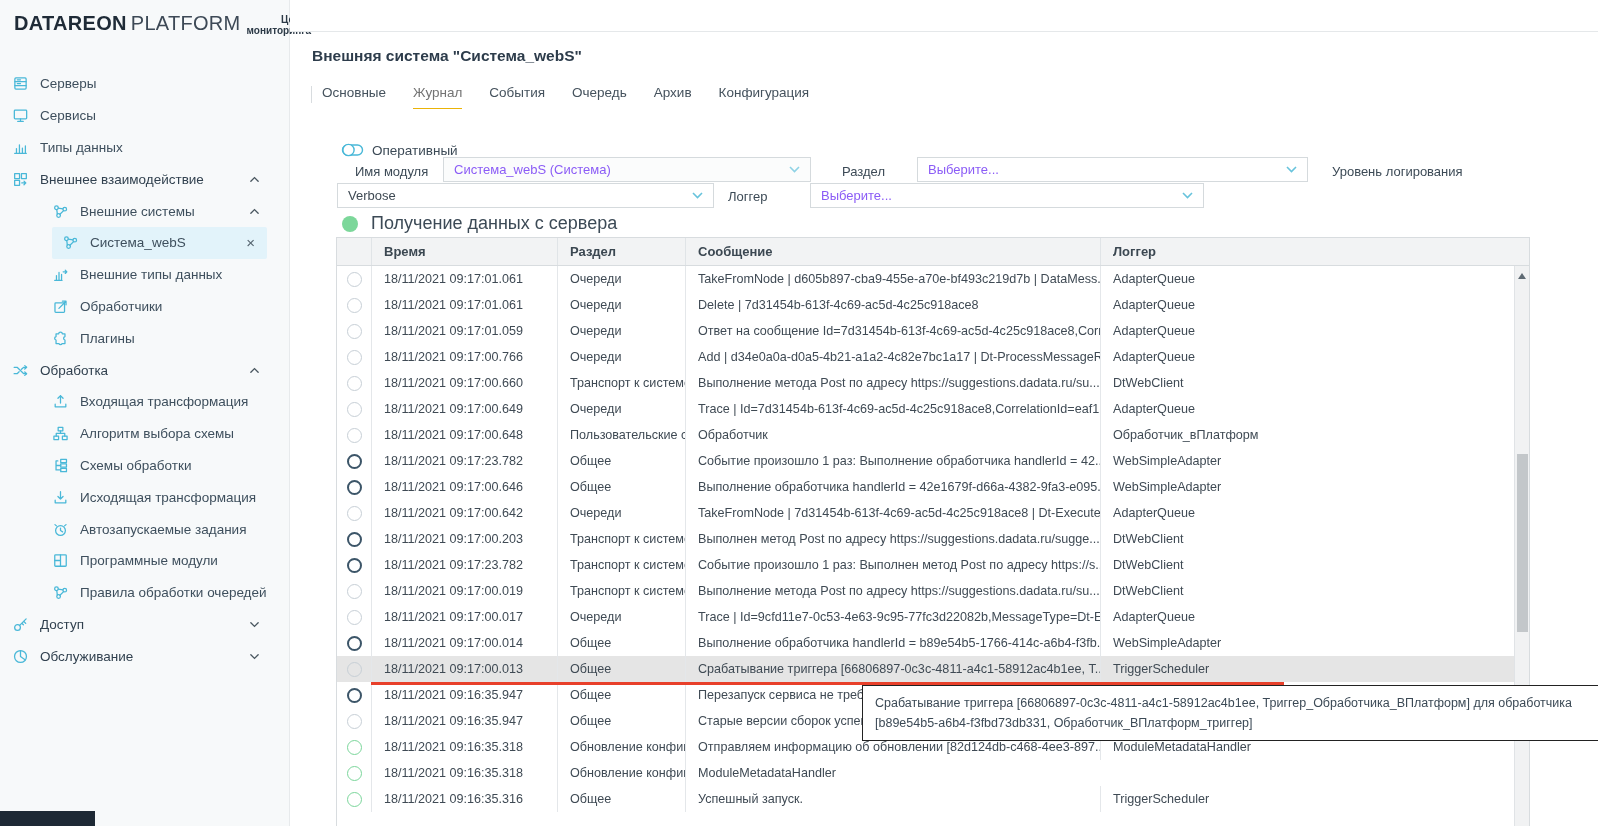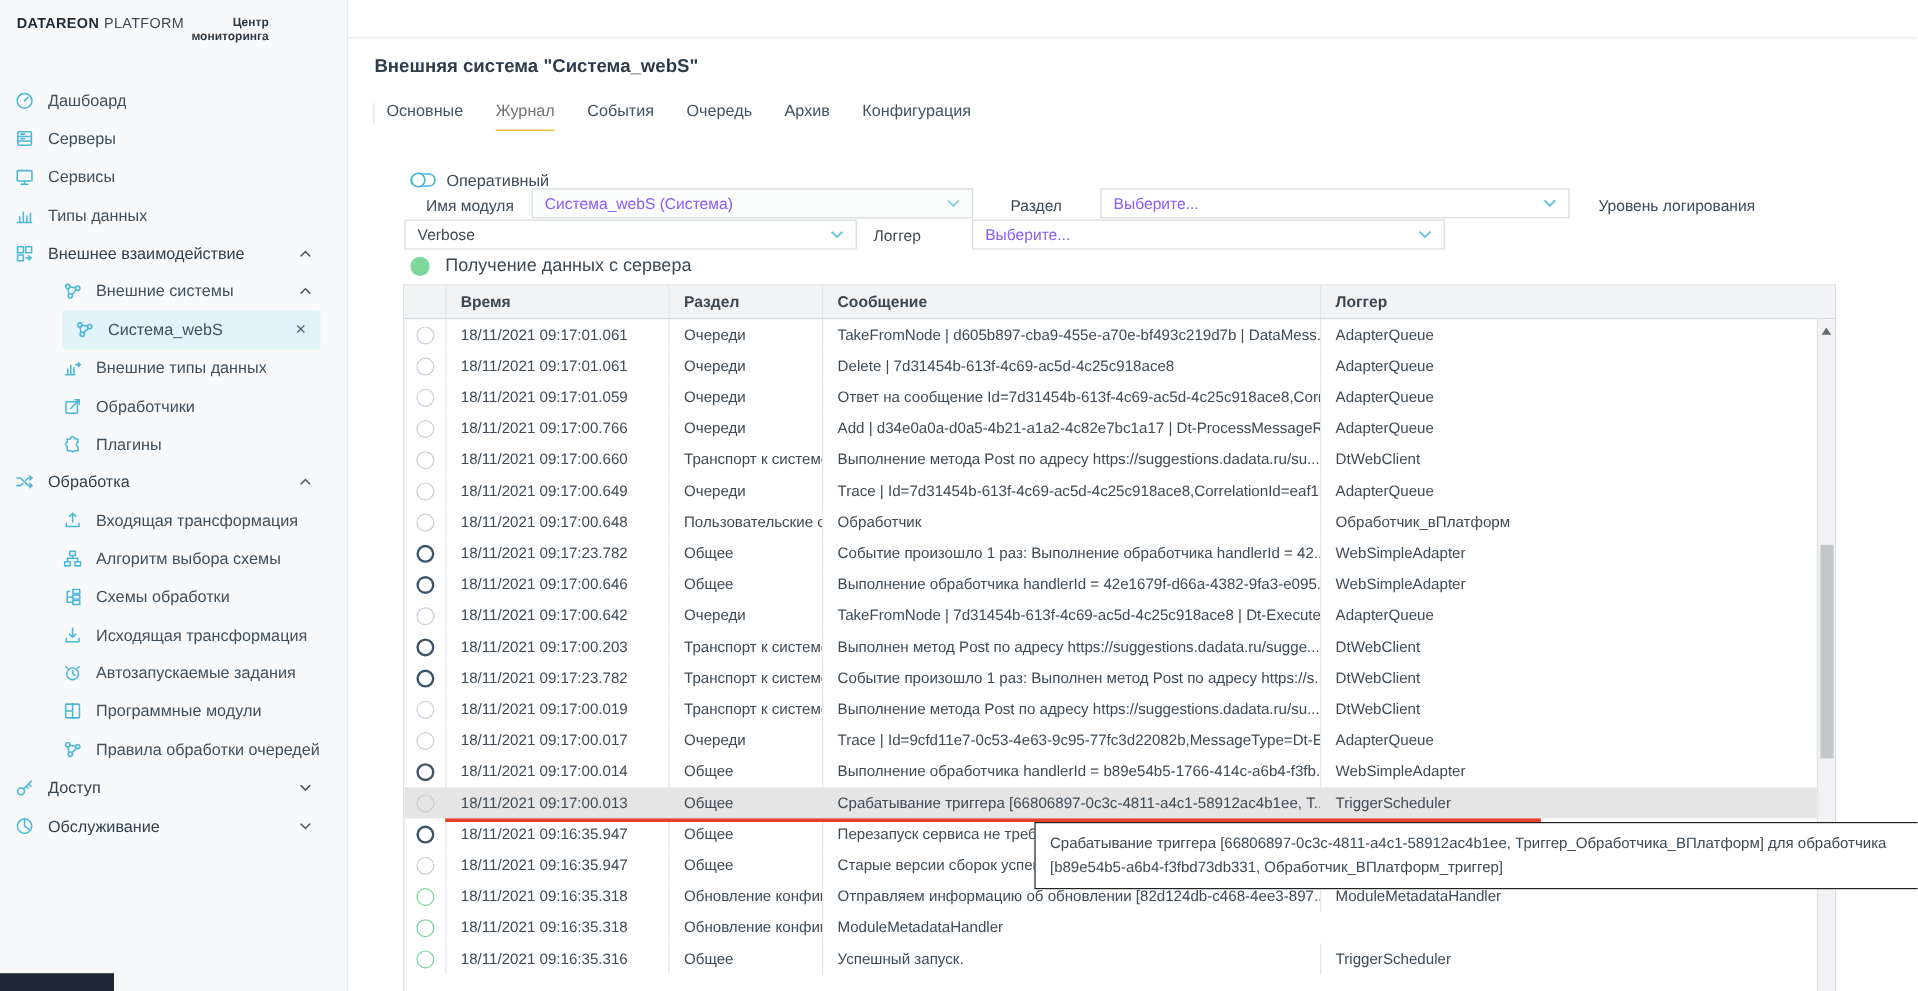--- a/index.html
+++ b/index.html
@@ -1,21 +1,21 @@
 <!DOCTYPE html>
 <html><head>
 <meta charset="utf-8">
 <style>
 *{margin:0;padding:0;box-sizing:border-box}
 body{font-family:"Liberation Sans","DejaVu Sans",sans-serif;background:#fff}
 .viewport{position:relative;width:1598px;height:826px;overflow:hidden;background:#fff}
 
 .sidebar{position:absolute;left:0;top:0;width:290px;height:826px;background:#f7f9fa;border-right:1px solid #e7eaec}
 .logo{display:flex;align-items:flex-start;padding:12px 8px 0 14px}
-.logo-main{font-size:12px;color:#3d4956;letter-spacing:.3px;white-space:nowrap}
+.logo-main{font-size:20px;color:#3d4956;letter-spacing:.3px;white-space:nowrap}
 .logo-main b{color:#1f2b37;font-weight:700}
 .logo-plat{margin-left:4px}
 .logo-badge{margin-left:6px;margin-top:2px;font-size:10px;line-height:11px;color:#2c3a47;display:flex;flex-direction:column;align-items:flex-end;font-weight:700}
 .menu{position:absolute;top:68px;left:0;right:0}
 .mi{display:flex;align-items:center;height:31.8px;font-size:13.5px;color:#3e4f5d;cursor:default}
 .mi .icn{width:18px;height:18px;display:flex;align-items:center;color:#49b8d8;flex:none;margin-right:10px}
 .mi .icn svg{width:17px;height:17px}
 .lvl0{padding-left:12px}
 .lvl1{padding-left:52px}
 .lvl2{padding-left:10px;margin-left:52px;margin-right:22px}
@@ -45,21 +45,21 @@
 .select{position:absolute;height:25px;border:1px solid #d5dadd;background:#fff;display:flex;align-items:center;justify-content:space-between;padding:0 10px;font-size:13px;color:#3e4953}
 .s-module{left:443px;top:157px;width:368px;background:#fbfcfc}
 .s-section{left:917px;top:157px;width:391px}
 .s-level{left:337px;top:183px;width:377px}
 .s-logger{left:810px;top:183px;width:394px}
 .sel-text{white-space:nowrap;overflow:hidden}
 .muted{color:#8b5cf6}
 .chev{display:flex;margin-left:8px;flex:none}
 .status-row{position:absolute;left:342px;top:213px;display:flex;align-items:center}
 .status-dot{width:16px;height:16px;border-radius:50%;background:#7cd79a;margin-right:13px}
-.status-text{font-size:15px;color:#3c4a56}
+.status-text{font-size:18px;color:#3c4a56}
 
 .logtable{position:absolute;left:336px;top:237px;width:1194px;height:600px;border:1px solid #d8dcdf;background:#fff}
 .thead{display:flex;height:28px;background:#f2f3f4;border-bottom:1px solid #d8dcdf}
 .th{font-size:13px;font-weight:700;color:#3b4751;display:flex;align-items:center;padding-left:12px;border-right:1px solid #e0e4e7;overflow:hidden;white-space:nowrap}
 .tbody{margin-right:15px}
 .c0{width:35px;flex:none;padding-left:0!important;justify-content:center}
 .c1{width:186px;flex:none}
 .c2{width:128px;flex:none}
 .c3{width:415px;flex:none}
 .c4{flex:1;border-right:none!important}
@@ -85,29 +85,20 @@
       <span class="logo-main"><b>DATAREON</b><span class="logo-plat">PLATFORM</span></span>
       <span class="logo-badge">
         <span>Центр</span>
         <span>мониторинга</span>
       </span>
     </div>
     <nav class="menu" id="menu">
         <div class="mi lvl0">
           <span class="icn">
             <svg viewBox="0 0 16 16" fill="none" stroke="currentColor" stroke-width="1.2" stroke-linecap="round" stroke-linejoin="round">
-              <circle cx="8" cy="8.5" r="5.8"></circle>
-              <path d="M8 8.5l2.7-2.7"></path>
-            </svg>
-          </span>
-          <span class="lbl">Дашбоард</span>
-        </div>
-        <div class="mi lvl0">
-          <span class="icn">
-            <svg viewBox="0 0 16 16" fill="none" stroke="currentColor" stroke-width="1.2" stroke-linecap="round" stroke-linejoin="round">
               <rect x="2.7" y="2.7" width="10.6" height="10.6" rx="1"></rect>
               <path d="M2.7 6.3h10.6M2.7 9.9h10.6M5 4.5h3M5 8.1h3"></path>
             </svg>
           </span>
           <span class="lbl">Серверы</span>
         </div>
         <div class="mi lvl0">
           <span class="icn">
             <svg viewBox="0 0 16 16" fill="none" stroke="currentColor" stroke-width="1.2" stroke-linecap="round" stroke-linejoin="round">
               <rect x="2.2" y="3" width="11.6" height="8.2" rx="0.8"></rect>

